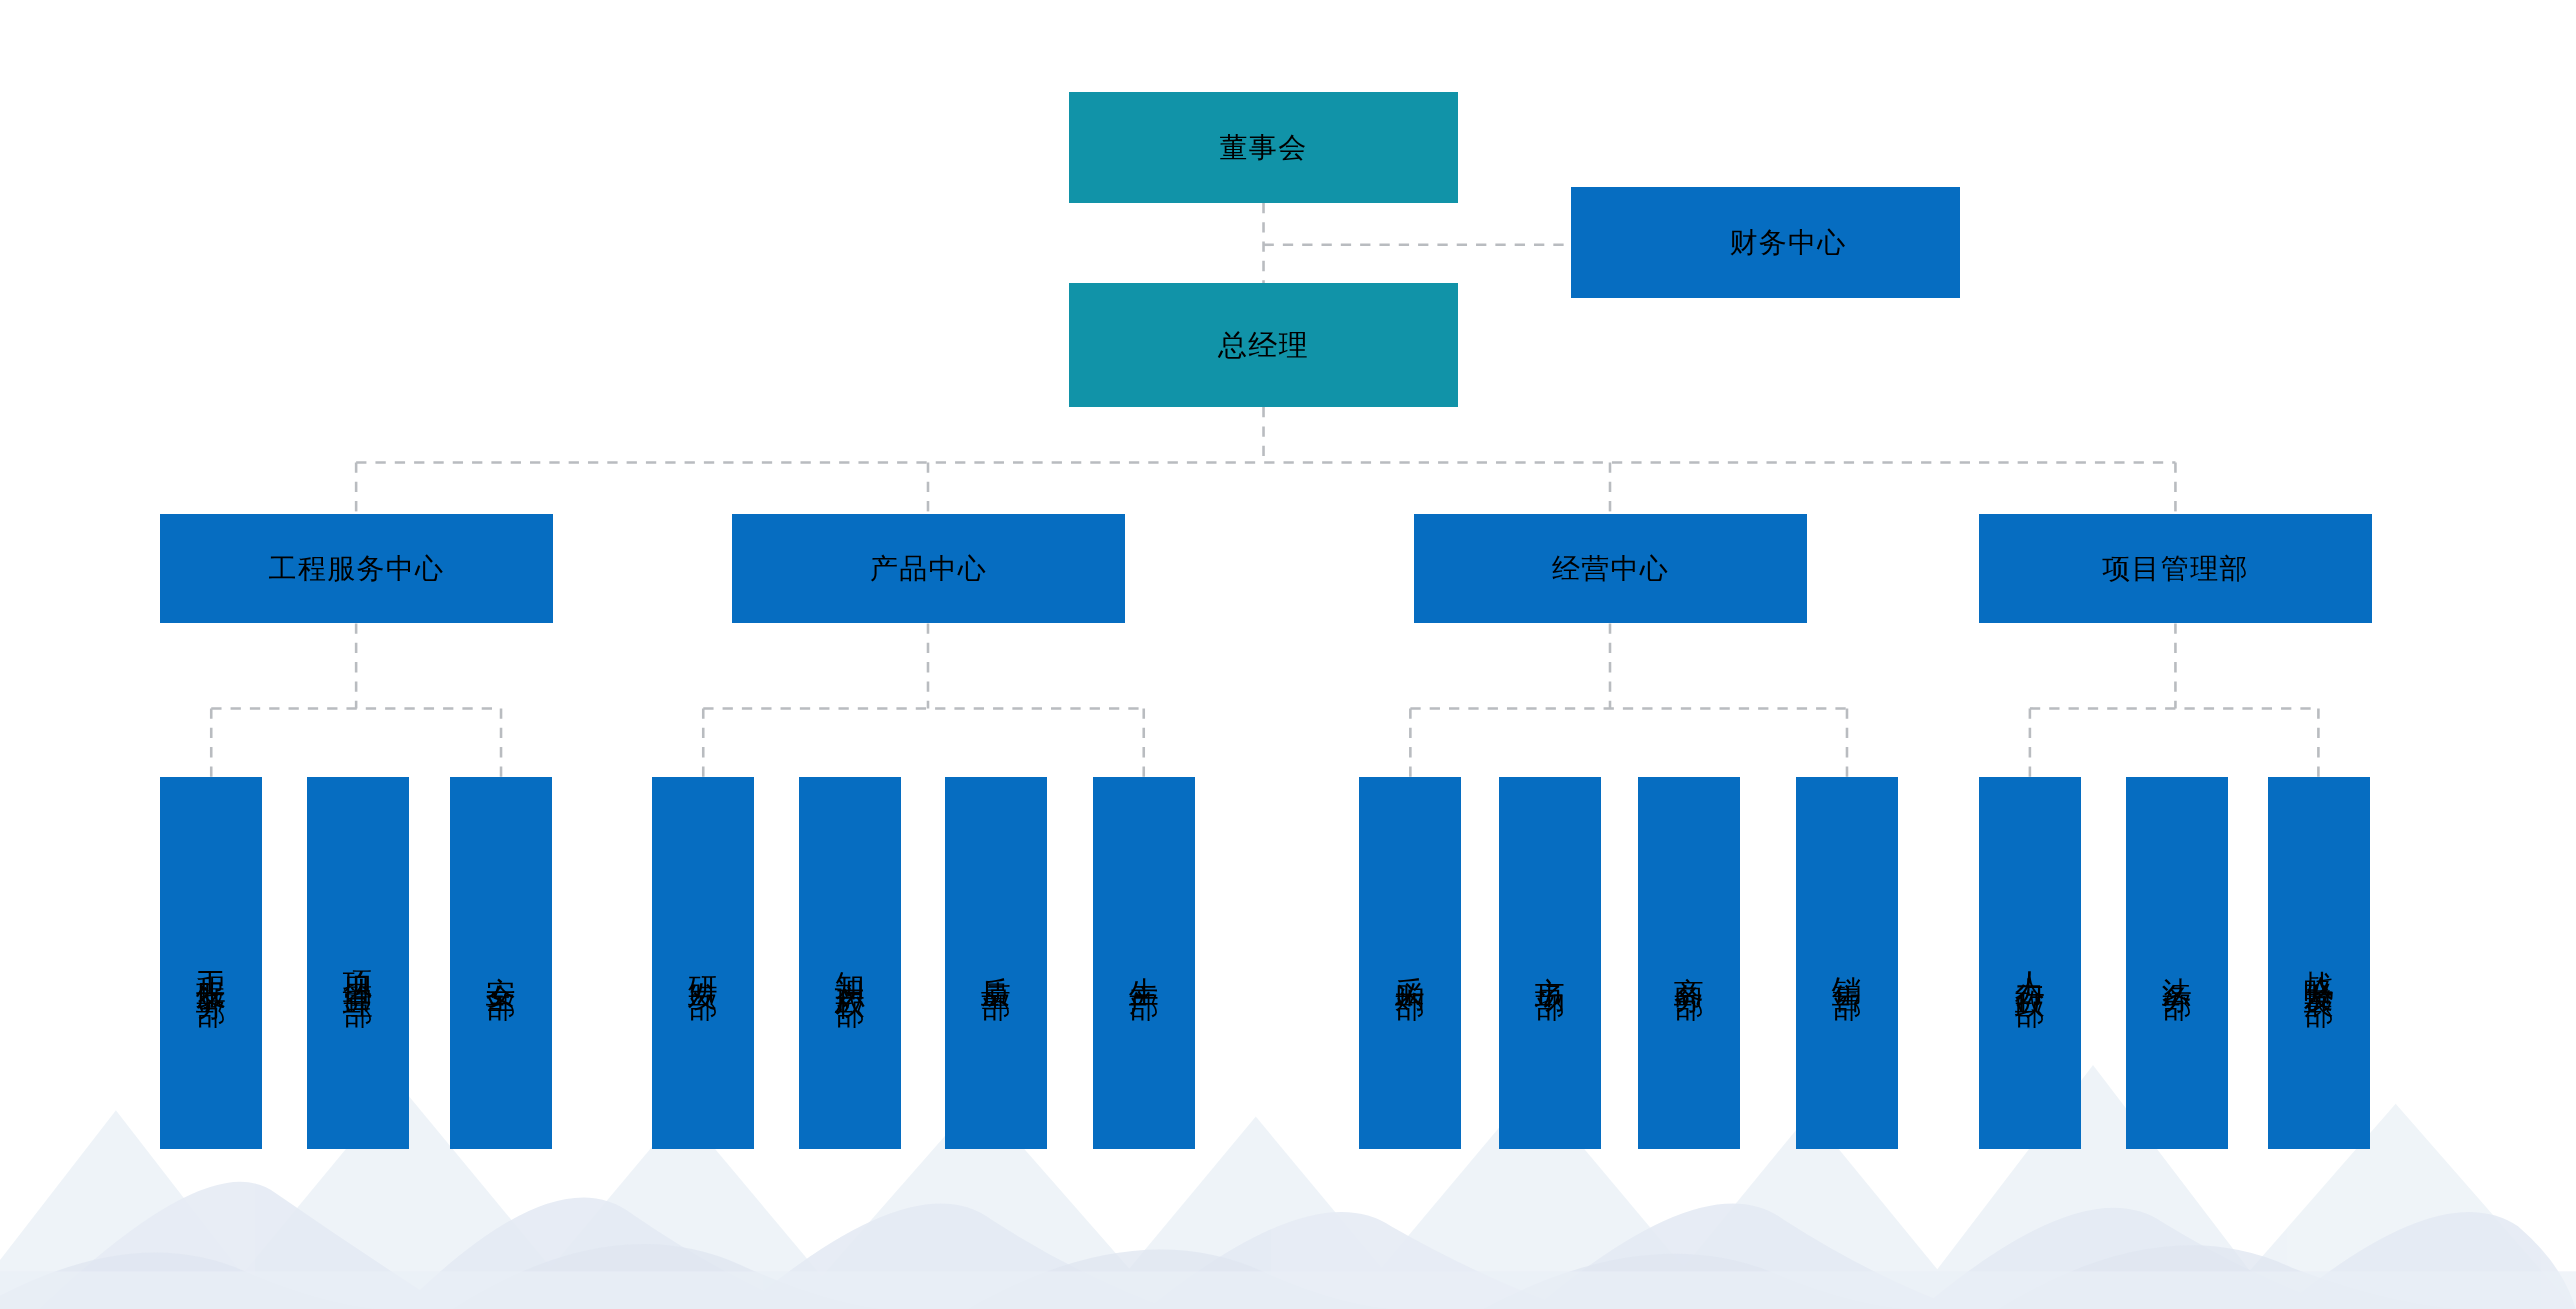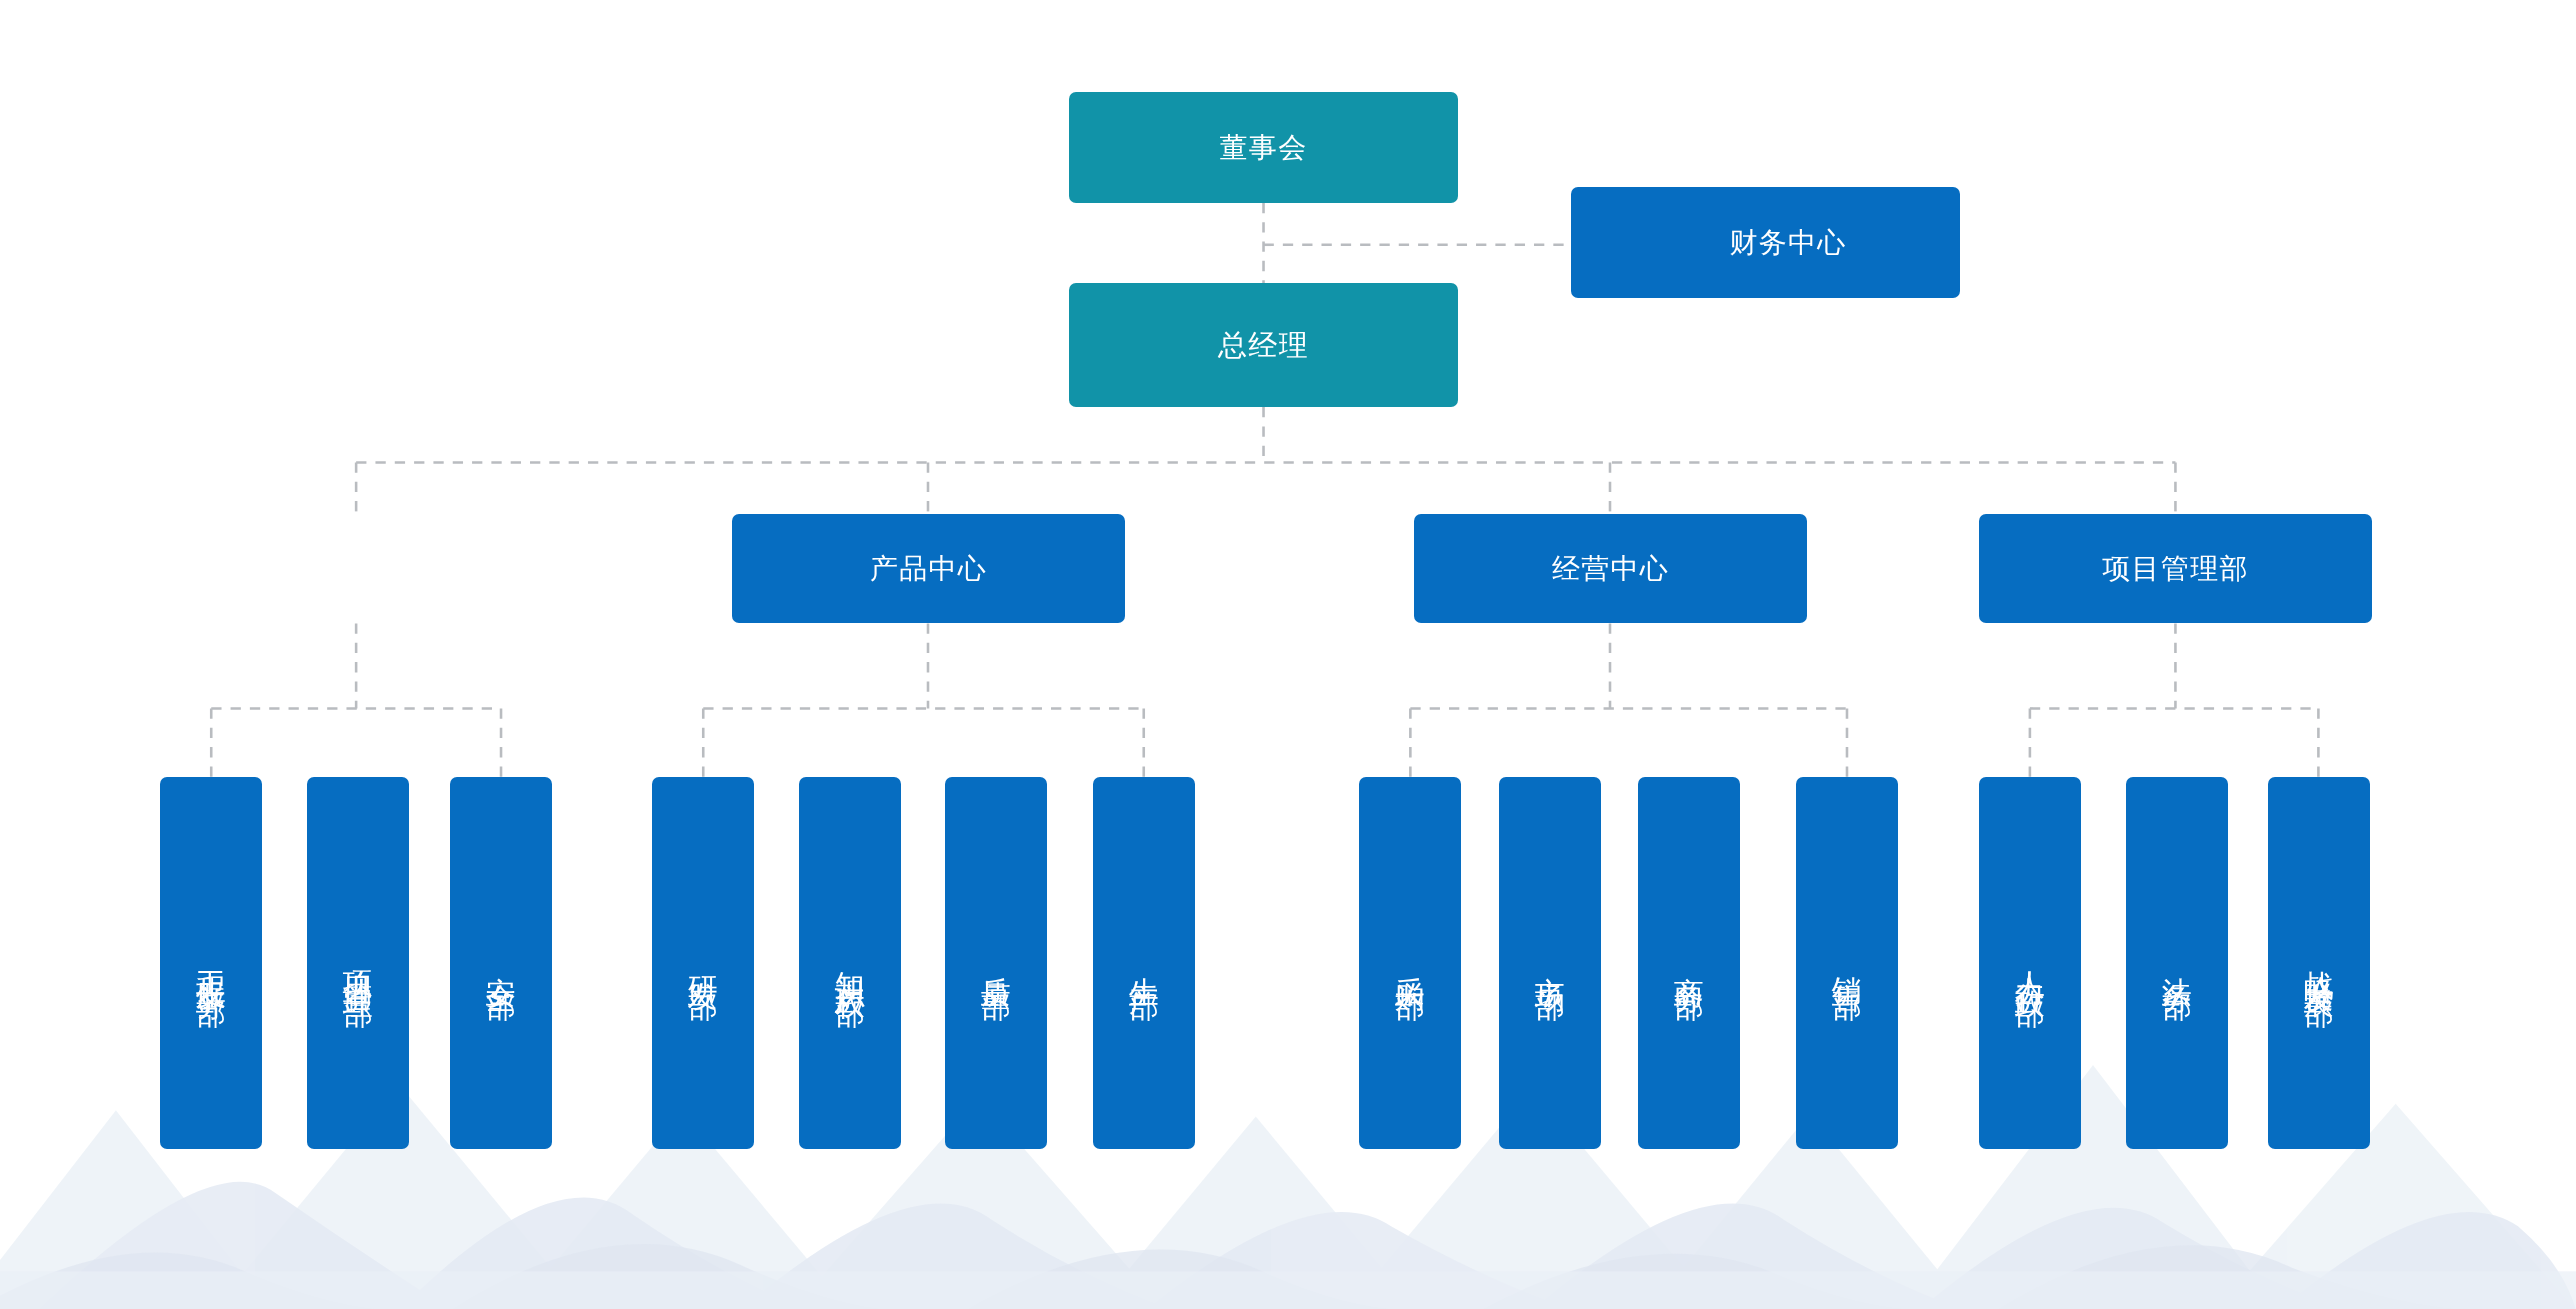--- a/index.html
+++ b/index.html
@@ -19,24 +19,23 @@
   #links{position:absolute;left:0;top:0;width:2576px;height:1310px;z-index:1;pointer-events:none;}
 
   
   .node{
     position:absolute;
     z-index:2;
     box-sizing:border-box;
     display:flex;
     align-items:center;
     justify-content:center;
-    color:#ffffff;
+    color:#000000;
     line-height:1.12;
     letter-spacing:1.3px;
-    border-radius:7px;
   }
   .node.teal{background:#1193a8;}
   .node.blue{background:#066dc1;}
 
   .node.lvl1{font-size:28px;}
   .node.lvl2{font-size:29px;}
   .node.lvl3{font-size:28px;}
 
   .node.dept{
     writing-mode:vertical-rl;
@@ -129,20 +128,23 @@
   </div>
 
   <div class="node blue lvl1" style="left:1571px;top:187px;width:389px;height:111px;padding-left:45px;">
     <span>财务中心</span>
   </div>
 
   <div class="node teal lvl2" style="left:1069px;top:283px;width:389px;height:124px;">
     <span>总经理</span>
   </div>
 
+  <div class="node blue lvl3" style="left:160px;top:514px;width:393px;height:109px;">
+    <span>工程服务中心</span>
+  </div>
   <div class="node blue lvl3" style="left:1414px;top:514px;width:393px;height:109px;">
     <span>经营中心</span>
   </div>
   <div class="node blue lvl3" style="left:732px;top:514px;width:393px;height:109px;">
     <span>产品中心</span>
   </div>
   <div class="node blue lvl3" style="left:1979px;top:514px;width:393px;height:109px;">
     <span>项目管理部</span>
   </div>
 

